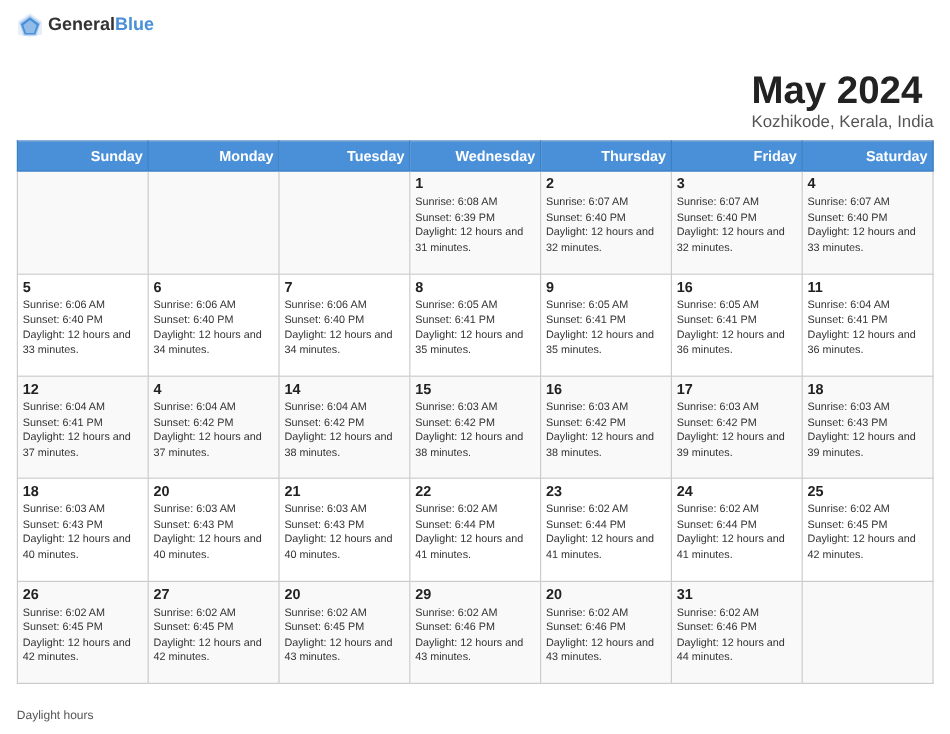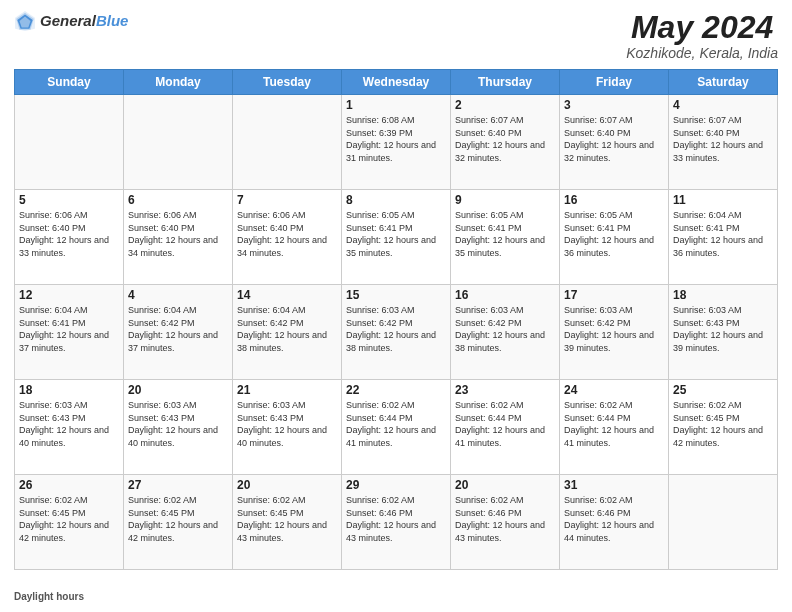--- a/index.html
+++ b/index.html
@@ -15,21 +15,20 @@
       height: 612px;
       padding: 10px 14px 10px 14px;
       display: flex;
       flex-direction: column;
     }
     .header {
       display: flex;
       justify-content: space-between;
       align-items: flex-start;
       margin-bottom: 8px;
-      font-style: italic;
     }
     .logo {
       display: flex;
       align-items: center;
       gap: 4px;
     }
     .logo-text-general {
       font-size: 15px;
       font-weight: bold;
       color: #333;
@@ -39,21 +38,22 @@
       font-size: 15px;
       font-weight: bold;
       color: #4a90d9;
       line-height: 1;
     }
     .logo-icon {
       width: 22px;
       height: 22px;
     }
     .title-block {
-      text-align: center;
+      text-align: left;
+      margin-top: 48px;
     }
     .title-month {
       font-size: 32px;
       font-weight: bold;
       color: #222;
       line-height: 1.1;
     }
     .title-location {
       font-size: 14px;
       color: #555;
@@ -64,21 +64,21 @@
       border-collapse: collapse;
       width: 100%;
       table-layout: fixed;
     }
     .calendar thead tr th {
       background: #4a90d9;
       color: #fff;
       font-size: 12px;
       font-weight: bold;
       padding: 5px 4px;
-      text-align: center;
+      text-align: right;
       border: 1px solid #3a7fc1;
     }
     .calendar tbody tr td {
       border: 1px solid #ccc;
       vertical-align: top;
       padding: 3px 4px;
       font-size: 9.5px;
       color: #333;
       background: #fff;
       height: 80px;
@@ -95,21 +95,20 @@
     }
     .day-info {
       font-size: 9px;
       color: #333;
       line-height: 1.4;
     }
     .footer {
       margin-top: 21px;
       font-size: 10px;
       color: #555;
-      font-weight: bold;
     }
   </style>
 </head>
 <body>
 
 <div class="page">
   <div class="header">
     <div class="logo">
       <svg class="logo-icon" viewBox="0 0 40 40" xmlns="http://www.w3.org/2000/svg">
         <polygon points="20,2 38,14 38,34 20,38 2,34 2,14" fill="#4a90d9" opacity="0.15"></polygon>

